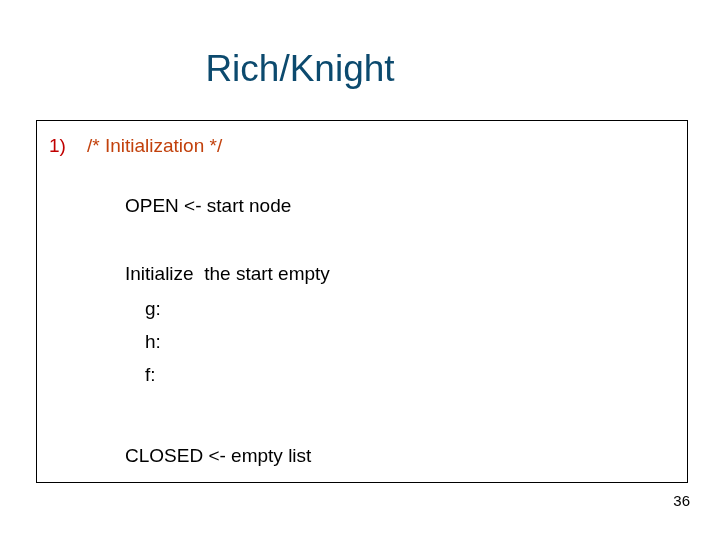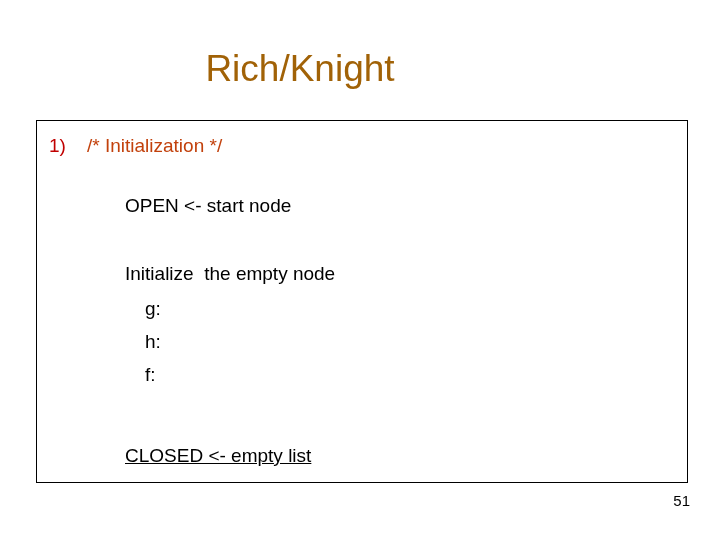--- a/index.html
+++ b/index.html
@@ -19,21 +19,21 @@
     height: 540px;
     box-sizing: border-box;
   }
   .slide-title {
     position: absolute;
     top: 48px;
     left: 0;
     width: 600px;
     text-align: center;
     font-size: 37px;
-    color: #a16207;
+    color: #0c4a6e;
     font-family: "Liberation Sans", sans-serif;
     letter-spacing: 0px;
     white-space: nowrap;
   }
   .content-box {
     position: absolute;
     left: 36px;
     top: 120px;
     width: 652px;
     height: 363px;
@@ -69,21 +69,21 @@
     left: 88px;
     font-size: 19px;
     color: #000000;
     white-space: pre;
   }
   .l-open    { top: 74px; }
   .l-init    { top: 142px; }
   .l-g       { top: 177px; left: 108px; }
   .l-h       { top: 210px; left: 108px; }
   .l-f       { top: 243px; left: 108px; }
-  .l-closed  { top: 324px; text-decoration: underline; }
+  .l-closed  { top: 324px; }
   .page-number {
     position: absolute;
     right: 30px;
     top: 492px;
     font-size: 15px;
     color: #000000;
   }
 </style>
 </head>
 <body>
@@ -94,27 +94,27 @@
 
   <div class="content-box">
 
     <div class="list-item">
       <span class="list-marker">1)</span>
       <span class="list-text">/* Initialization */</span>
     </div>
 
     <div class="body-line l-open">OPEN &lt;- start node</div>
 
-    <div class="body-line l-init">Initialize  the empty node</div>
+    <div class="body-line l-init">Initialize  the start empty</div>
 
     <div class="body-line l-g">g:</div>
 
     <div class="body-line l-h">h:</div>
 
     <div class="body-line l-f">f:</div>
 
     <div class="body-line l-closed">CLOSED &lt;- empty list</div>
 
   </div>
 
-  <div class="page-number">51</div>
+  <div class="page-number">36</div>
 
 </div>
 
 </body></html>

